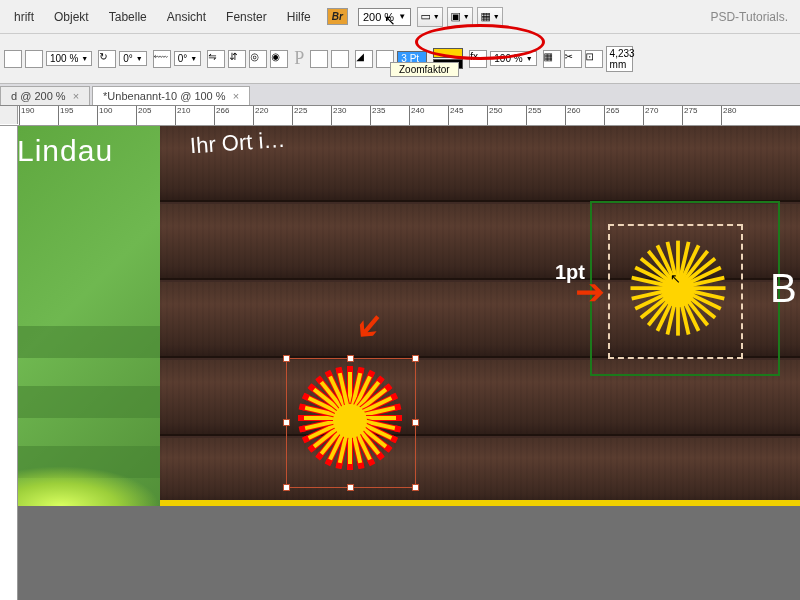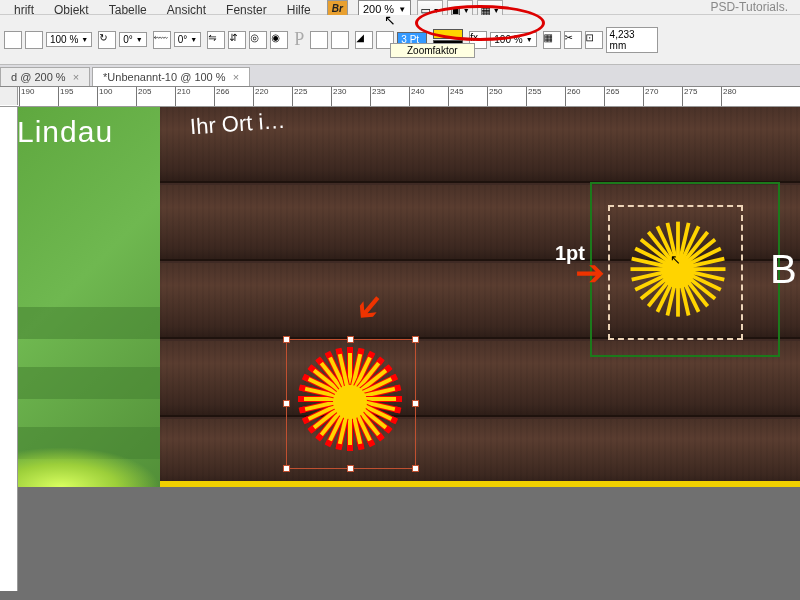--- a/index.html
+++ b/index.html
@@ -1,40 +1,40 @@
 <!DOCTYPE html>
 <html><head>
 <meta charset="utf-8">
 <style>
 * { margin: 0; padding: 0; box-sizing: border-box; font-family: Arial, sans-serif; }
 body { width: 800px; height: 600px; overflow: hidden; background: #707070; position: relative; }
 
-.menubar { height: 15px; background: #f0f0f0; display: flex; align-items: flex-start; padding: 0 4px; font-size: 12px; border-bottom: 1px solid #ccc; }
+.menubar { height: 34px; background: #f0f0f0; display: flex; align-items: center; padding: 0 4px; font-size: 12px; border-bottom: 1px solid #ccc; }
 .menubar .menu-item { padding: 3px 10px; cursor: default; color: #333; }
 .br-btn { background: #e8a030; color: #222; font-weight: bold; font-size: 10px; padding: 2px 4px; border: 1px solid #999; margin: 0 6px; font-style: italic; }
 .zoom-combo { border: 1px solid #888; background: #fff; font-size: 11px; padding: 2px 4px; margin: 0 4px; display: flex; align-items: center; }
 .zoom-combo .arrow { margin-left: 4px; font-size: 8px; }
 .icon-btn { width: 26px; height: 20px; border: 1px solid #aaa; background: linear-gradient(#fdfdfd,#e8e8e8); margin: 0 2px; display: inline-flex; align-items: center; justify-content: center; font-size: 11px; }
 .icon-btn .arrow { font-size: 7px; margin-left: 2px; }
 .psd-link { margin-left: auto; margin-right: 8px; color: #888; font-size: 12px; }
 
 .toolbar { height: 50px; background: #f0f0f0; border-bottom: 1px solid #bbb; position: relative; display: flex; align-items: center; font-size: 10px; padding: 0 4px; }
 .tool-group { display: flex; align-items: center; gap: 3px; margin-right: 6px; }
 .tool-icon { width: 18px; height: 18px; border: 1px solid #999; background: #fff; display: inline-block; }
 .tool-dd { display: flex; align-items: center; border: 1px solid #999; background: #fff; padding: 1px 3px; font-size: 10px; }
 .tool-dd .arrow { font-size: 7px; margin-left: 3px; }
 .red-ellipse { position: absolute; left: 415px; top: -10px; width: 130px; height: 36px; border: 3px solid #d00; border-radius: 50%; pointer-events: none; z-index: 50; }
-.tooltip { position: absolute; left: 390px; top: 28px; background: #ffffe1; border: 1px solid #999; padding: 1px 16px; font-size: 10px; z-index: 40; }
+.tooltip { position: absolute; left: 390px; top: 28px; background: #ffffe1; border: 1px solid #999; padding: 1px 8px; font-size: 10px; z-index: 40; }
 .cursor-arrow { position: absolute; left: 384px; top: 12px; font-size: 14px; z-index: 45; color: #000; }
 .stroke-input { background: #3399ff; color: #fff; border: 1px solid #666; padding: 1px 3px; font-size: 10px; width: 30px; }
 .swatch-row { display: flex; gap: 2px; }
 .swatch { width: 30px; height: 10px; border: 1px solid #555; }
 .swatch.yellow { background: #ffd400; }
 .swatch.black { background: #000; }
-.num-input { border: 1px solid #999; background: #fff; padding: 1px 3px; font-size: 10px; width: 52px; }
+.num-input { border: 1px solid #999; background: #fff; padding: 1px 3px; font-size: 10px; width: 27px; }
 
 .tabbar { height: 22px; background: #dcdce0; display: flex; align-items: flex-end; font-size: 11px; border-bottom: 1px solid #888; }
 .tab { padding: 3px 10px; border: 1px solid #aaa; border-bottom: none; background: #ececec; margin-right: 2px; color: #444; }
 .tab.active { background: #fff; }
 
 .ruler-h { height: 20px; background: #fff; border-bottom: 1px solid #999; display: flex; font-size: 8px; position: relative; overflow: hidden; padding-left: 19px; }
 .ruler-h .corner { position: absolute; left: 0; top: 0; width: 18px; height: 18px; background: #eee; border-right: 1px solid #999; }
 .ruler-tick { flex: 0 0 39px; border-left: 1px solid #777; height: 100%; padding-left: 1px; color: #444; font-size: 8px; line-height: 10px; position: relative; }
 
 .workspace { position: relative; height: 484px; }

